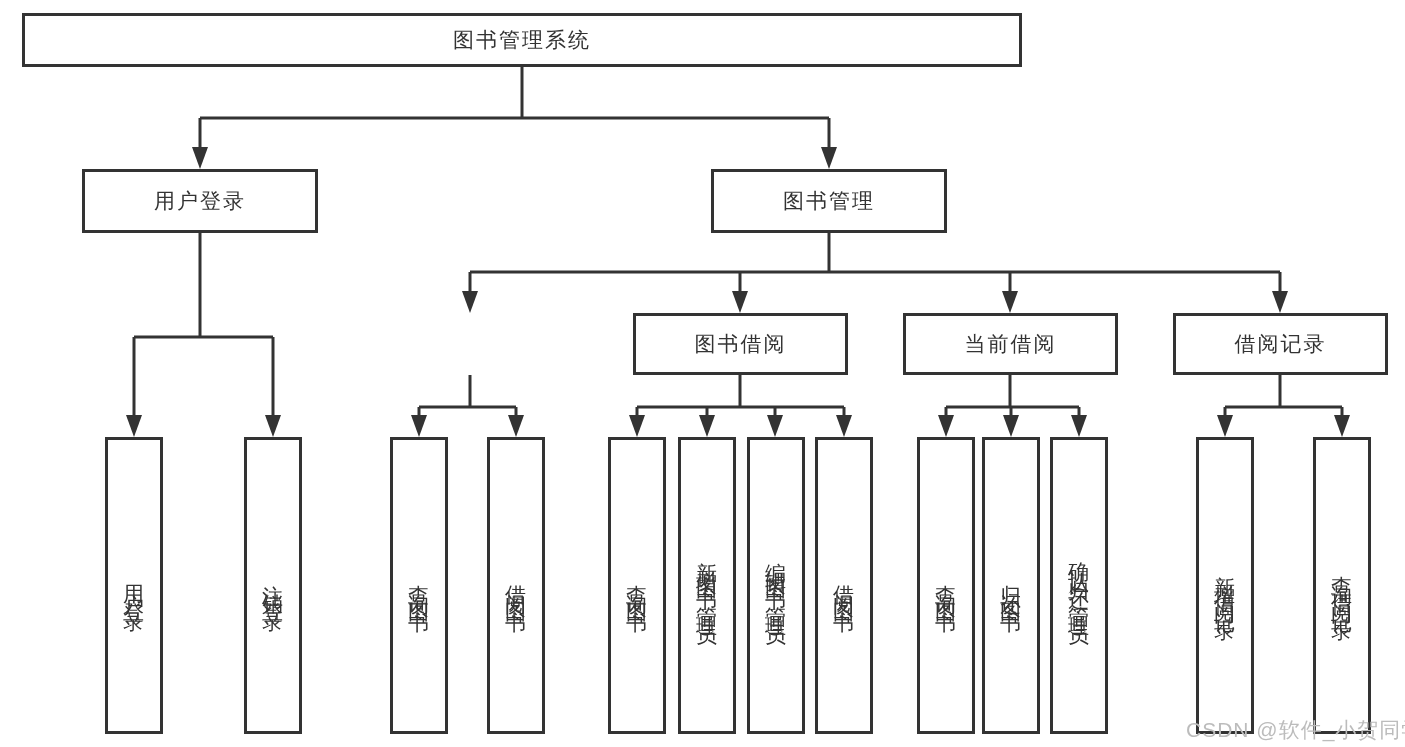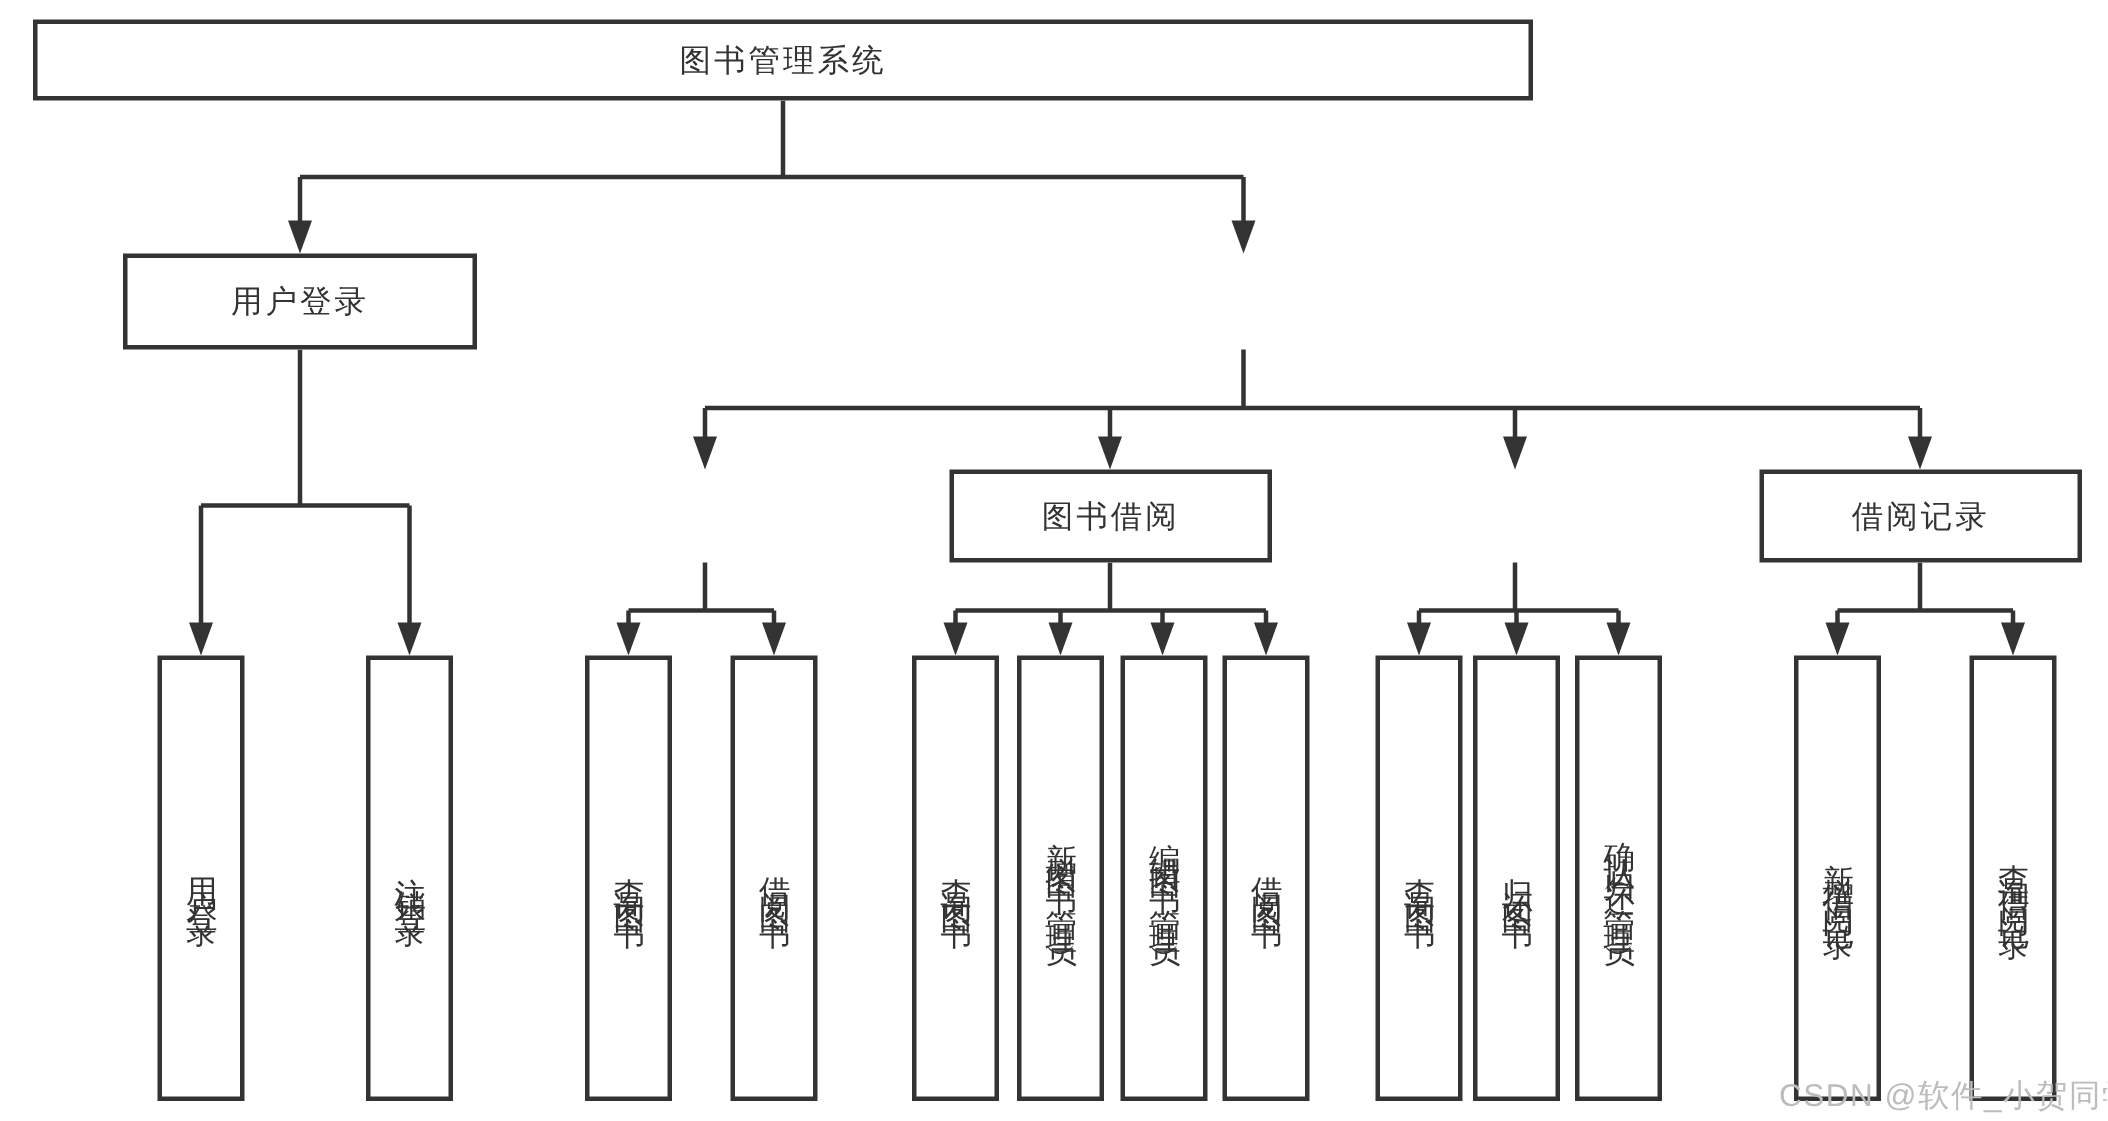--- a/index.html
+++ b/index.html
@@ -139,24 +139,30 @@
     </g>
   </svg>
 
   <div class="node hnode root-node">
     <span>图书管理系统</span>
   </div>
 
   <div class="node hnode l1-node" style="left:82px;">
     <span>用户登录</span>
   </div>
+  <div class="node hnode l1-node" style="left:711px;">
+    <span>图书管理</span>
+  </div>
 
   <div class="node hnode l2-node" style="left:633px;text-align:right;">
     <span>图书借阅</span>
   </div>
+  <div class="node hnode l2-node" style="left:903px;">
+    <span>当前借阅</span>
+  </div>
   <div class="node hnode l2-node" style="left:1173px;">
     <span>借阅记录</span>
   </div>
 
   <div class="node vnode" style="left:105px;">
     <span class="vtext">用户登录</span>
   </div>
   <div class="node vnode" style="left:244px;">
     <span class="vtext">注销登录</span>
   </div>

